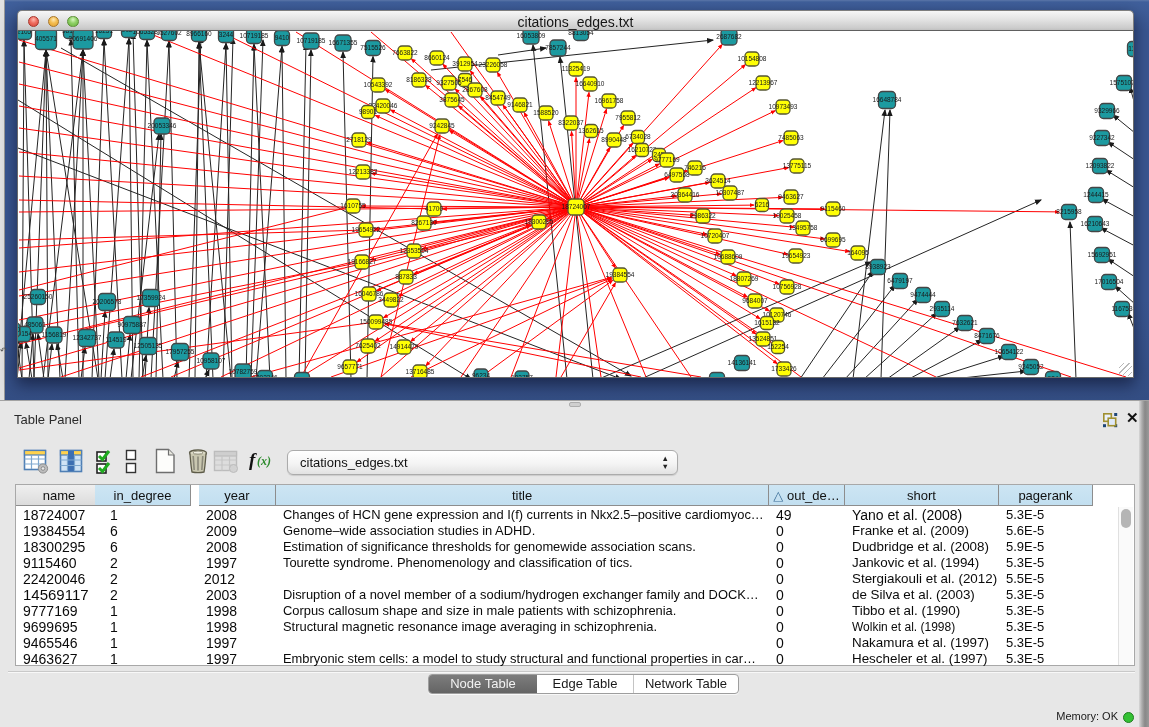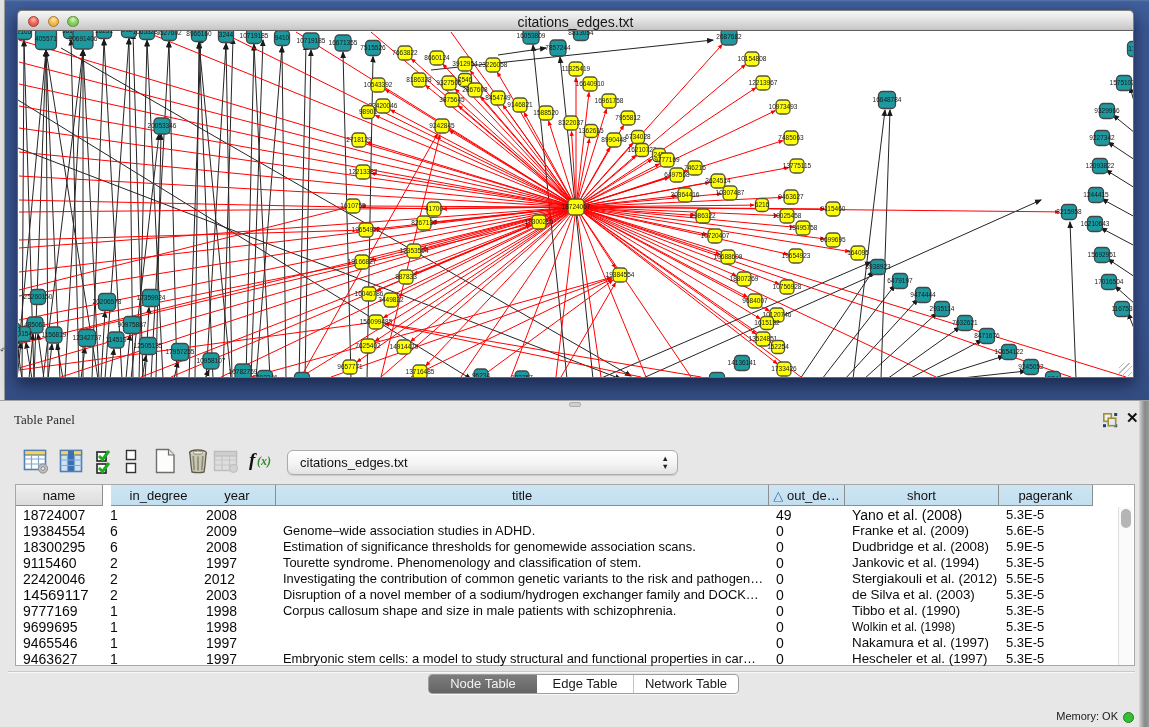--- a/index.html
+++ b/index.html
@@ -10,21 +10,21 @@
 #titlebar{position:absolute;left:0;top:0;width:1117px;height:21px;background:linear-gradient(180deg,#f7f7f7 0%,#e3e3e3 45%,#cbcbcb 90%,#c0c0c0 100%);border:1px solid #7e7e7e;border-bottom:1px solid #606060;border-radius:5px 5px 0 0;}
 #titlebar .tl{position:absolute;top:4.5px;width:11.5px;height:11.5px;border-radius:50%;}
 #tl-r{left:9.5px;background:radial-gradient(circle at 50% 30%,#ffb8ae 0%,#ee6e61 45%,#d84437 100%);border:0.5px solid #a8372d;}
 #tl-y{left:29.5px;background:radial-gradient(circle at 50% 30%,#ffe9b3 0%,#f3bd51 45%,#e3a12e 100%);border:0.5px solid #a8772a;}
 #tl-g{left:49px;background:radial-gradient(circle at 50% 30%,#d7f7c0 0%,#8fd066 45%,#67b33e 100%);border:0.5px solid #5c8f35;}
 #wtitle{position:absolute;left:0;right:0;top:2.5px;text-align:center;font-size:14px;color:#161616;}
 #canvas{position:absolute;left:0;top:21px;width:1117px;height:347px;background:#ffffff;border:1px solid #6a6a6a;border-top:none;overflow:hidden;}
 #grip{position:absolute;right:1px;bottom:1px;width:13px;height:13px;background:repeating-linear-gradient(135deg,transparent 0 3px,#b9b9b9 3px 4px);}
 #tablepanel{position:absolute;left:0;top:400px;width:1149px;height:327px;background:#e7e7e7;border-top:1px solid #a3a3a3;}
 #tph{position:absolute;left:0;top:0;width:100%;height:37px;}
-#tph .t{position:absolute;left:14px;top:11px;font-size:13px;color:#2b2b2b;font-family:Liberation Serif, serif;}
+#tph .t{position:absolute;left:14px;top:11px;font-size:13px;color:#2b2b2b;}
 #float-ic{position:absolute;left:1102px;top:11px;width:15px;height:15px;}
 #close-ic{position:absolute;left:1126px;top:9px;width:14px;height:15px;font-size:15px;font-weight:bold;color:#111;line-height:15px;}
 #notch{position:absolute;left:569px;top:1px;width:12px;height:5px;background:#cfcfcf;border:1px solid #adadad;border-radius:2px;}
 #toolbar{position:absolute;left:0;top:42px;width:100%;height:40px;}
 .tbi{position:absolute;top:4px;}
 #combo{position:absolute;left:287px;top:7px;width:391px;height:25px;background:linear-gradient(180deg,#ffffff 0%,#f4f4f4 55%,#e2e2e2 100%);border:1px solid #ababab;border-radius:6px;box-shadow:0 1px 1px rgba(0,0,0,0.12);font-size:13px;color:#111;line-height:23px;padding-left:12px;}
 #combo .arr{position:absolute;right:8px;top:3.5px;font-size:7.5px;color:#222;line-height:8.5px;letter-spacing:0;}
 #tablewrap{position:absolute;left:15px;top:83px;width:1120px;height:182px;background:#ffffff;border:1px solid #a8a8a8;}
 #thead{position:absolute;left:0;top:0;height:21px;width:1118px;font-size:13px;color:#111;}
 #thead .hc{position:absolute;top:0;height:21px;line-height:21px;text-align:center;background:linear-gradient(180deg,#cde5f3 0%,#c2dff0 100%);border-right:1px solid #8d8d8d;border-bottom:1px solid #8d8d8d;}
@@ -615,32 +615,33 @@
 </svg>
       <svg class="tbi" style="left:248px;top:6px" width="30" height="22" viewBox="0 0 30 22">
 <text x="1" y="17" font-family="Liberation Serif,serif" font-style="italic" font-weight="bold" font-size="19" fill="#111">f</text>
 <text x="9" y="16" font-family="Liberation Serif,serif" font-style="italic" font-weight="bold" font-size="12" fill="#2e8b2e">(x)</text>
 </svg>
     <div id="combo">citations_edges.txt<span class="arr">▲<br>▼</span></div>
   </div>
   <div id="tablewrap">
     <div id="thead">
         <div class="hc gray" style="left:0px;width:87px">name</div>
-        <div class="hc" style="left:95px;width:96px">in_degree</div>
+        <div class="hc" style="left:79px;width:96px">in_degree</div>
         <div class="hc" style="left:183px;width:77px">year</div>
         <div class="hc" style="left:260px;width:493px">title</div>
         <div class="hc" style="left:753px;width:76px"><span style="color:#3a6c96">△</span> out_de…</div>
         <div class="hc" style="left:829px;width:154px">short</div>
         <div class="hc" style="left:983px;width:94px">pagerank</div>
       </div>
     <div class="rows">
         <div class="tr" style="top:0px;width:1118px">
           <span class="tc" style="left:7px;width:80px;font-size:14px">18724007</span>
           <span class="tc" style="left:94px;width:89px;font-size:14px">1</span>
           <span class="tc" style="left:190px;width:70px;font-size:14px">2008</span>
+          <span class="tc" style="left:267px;width:486px;font-size:12.9px">Changes of HCN gene expression and I(f) currents in Nkx2.5–positive cardiomyoc…</span>
           <span class="tc" style="left:760px;width:69px;font-size:14px">49</span>
           <span class="tc" style="left:836px;width:147px;font-size:14px">Yano et al. (2008)</span>
           <span class="tc" style="left:990px;width:87px;font-size:13px">5.3E-5</span>
         </div>
         <div class="tr" style="top:16px;width:1118px">
           <span class="tc" style="left:7px;width:80px;font-size:14px">19384554</span>
           <span class="tc" style="left:94px;width:89px;font-size:14px">6</span>
           <span class="tc" style="left:190px;width:70px;font-size:14px">2009</span>
           <span class="tc" style="left:267px;width:486px;font-size:12.9px">Genome–wide association studies in ADHD.</span>
           <span class="tc" style="left:760px;width:69px;font-size:14px">0</span>
@@ -653,30 +654,29 @@
           <span class="tc" style="left:190px;width:70px;font-size:14px">2008</span>
           <span class="tc" style="left:267px;width:486px;font-size:12.9px">Estimation of significance thresholds for genomewide association scans.</span>
           <span class="tc" style="left:760px;width:69px;font-size:14px">0</span>
           <span class="tc" style="left:836px;width:147px;font-size:13.4px">Dudbridge et al. (2008)</span>
           <span class="tc" style="left:990px;width:87px;font-size:13px">5.9E-5</span>
         </div>
         <div class="tr" style="top:48px;width:1118px">
           <span class="tc" style="left:7px;width:80px;font-size:14px">9115460</span>
           <span class="tc" style="left:94px;width:89px;font-size:14px">2</span>
           <span class="tc" style="left:190px;width:70px;font-size:14px">1997</span>
-          <span class="tc" style="left:267px;width:486px;font-size:12.9px">Tourette syndrome. Phenomenology and classification of stem.</span>
+          <span class="tc" style="left:267px;width:486px;font-size:12.9px">Tourette syndrome. Phenomenology and classification of tics.</span>
           <span class="tc" style="left:760px;width:69px;font-size:14px">0</span>
           <span class="tc" style="left:836px;width:147px;font-size:13.4px">Jankovic et al. (1994)</span>
           <span class="tc" style="left:990px;width:87px;font-size:13px">5.3E-5</span>
         </div>
         <div class="tr" style="top:64px;width:1118px">
           <span class="tc" style="left:7px;width:80px;font-size:14px">22420046</span>
           <span class="tc" style="left:94px;width:89px;font-size:14px">2</span>
           <span class="tc" style="left:188px;width:70px;font-size:14px">2012</span>
-          <span class="tc" style="left:267px;width:486px;font-size:12.9px">Investigating the contribution of common genetic variants to the risk and pathogen…</span>
           <span class="tc" style="left:760px;width:69px;font-size:14px">0</span>
           <span class="tc" style="left:836px;width:147px;font-size:13.4px">Stergiakouli et al. (2012)</span>
           <span class="tc" style="left:990px;width:87px;font-size:13px">5.5E-5</span>
         </div>
         <div class="tr" style="top:80px;width:1118px">
           <span class="tc" style="left:7px;width:80px;font-size:15px">14569117</span>
           <span class="tc" style="left:94px;width:89px;font-size:14px">2</span>
           <span class="tc" style="left:190px;width:70px;font-size:14px">2003</span>
           <span class="tc" style="left:267px;width:486px;font-size:12.9px">Disruption of a novel member of a sodium/hydrogen exchanger family and DOCK…</span>
           <span class="tc" style="left:760px;width:69px;font-size:14px">0</span>
@@ -689,20 +689,21 @@
           <span class="tc" style="left:190px;width:70px;font-size:14px">1998</span>
           <span class="tc" style="left:267px;width:486px;font-size:12.9px">Corpus callosum shape and size in male patients with schizophrenia.</span>
           <span class="tc" style="left:760px;width:69px;font-size:14px">0</span>
           <span class="tc" style="left:836px;width:147px;font-size:13.4px">Tibbo et al. (1990)</span>
           <span class="tc" style="left:990px;width:87px;font-size:13px">5.3E-5</span>
         </div>
         <div class="tr" style="top:112px;width:1118px">
           <span class="tc" style="left:7px;width:80px;font-size:14px">9699695</span>
           <span class="tc" style="left:94px;width:89px;font-size:14px">1</span>
           <span class="tc" style="left:190px;width:70px;font-size:14px">1998</span>
+          <span class="tc" style="left:267px;width:486px;font-size:12.9px">Structural magnetic resonance image averaging in schizophrenia.</span>
           <span class="tc" style="left:760px;width:69px;font-size:14px">0</span>
           <span class="tc" style="left:836px;width:147px;font-size:12px">Wolkin et al. (1998)</span>
           <span class="tc" style="left:990px;width:87px;font-size:13px">5.3E-5</span>
         </div>
         <div class="tr" style="top:128px;width:1118px">
           <span class="tc" style="left:7px;width:80px;font-size:14px">9465546</span>
           <span class="tc" style="left:94px;width:89px;font-size:14px">1</span>
           <span class="tc" style="left:190px;width:70px;font-size:14px">1997</span>
           <span class="tc" style="left:760px;width:69px;font-size:14px">0</span>
           <span class="tc" style="left:836px;width:147px;font-size:13.4px">Nakamura et al. (1997)</span>

